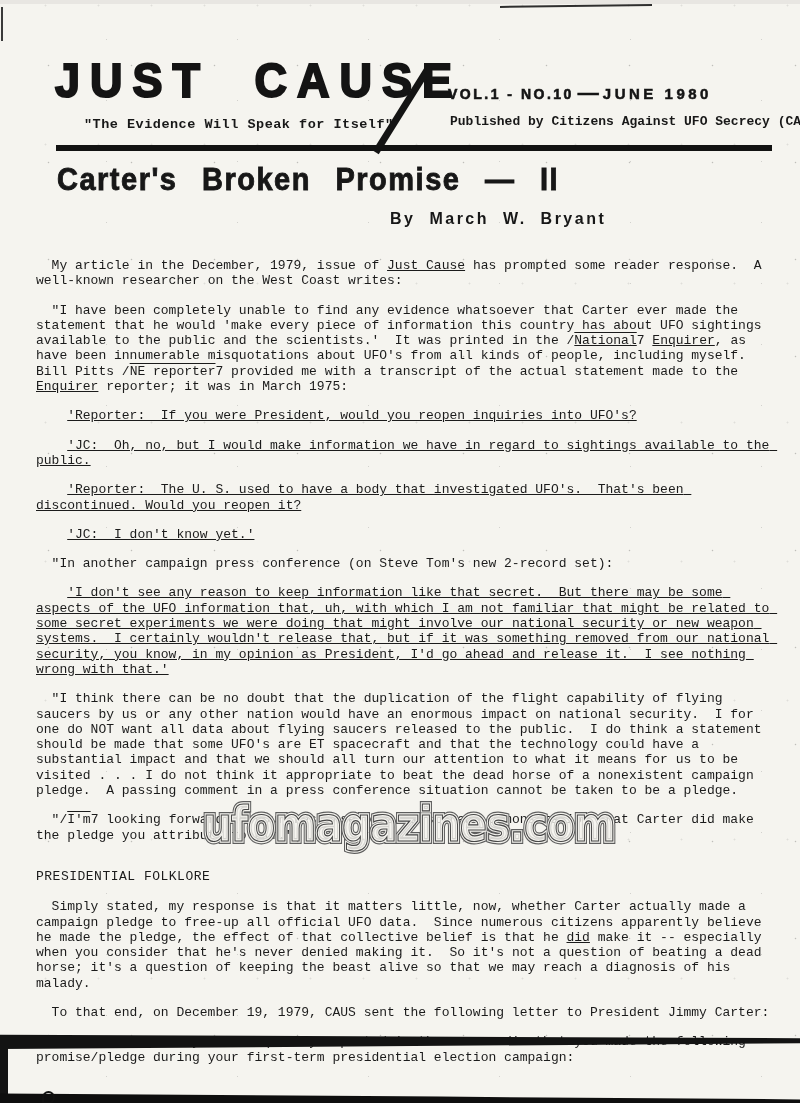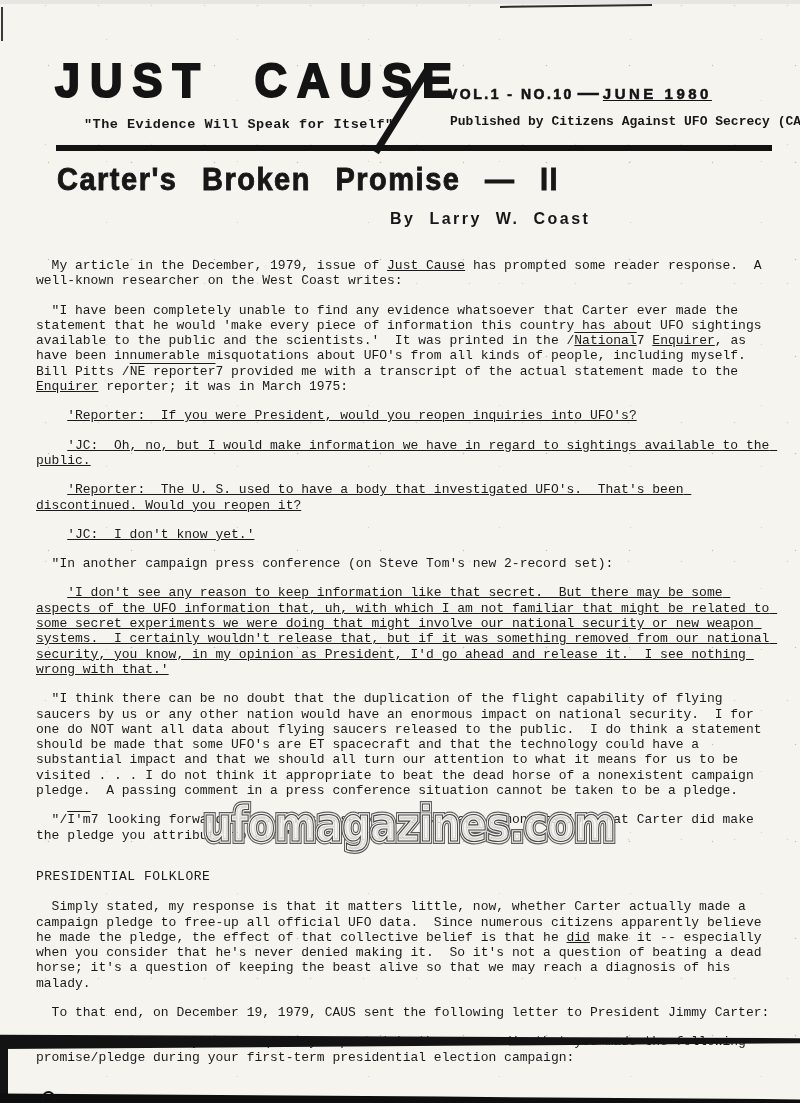--- a/index.html
+++ b/index.html
@@ -43,21 +43,21 @@
     width:7px;height:101px;background:#141414;
     transform:rotate(32deg);
   }
   .masthead-vol{
     position:absolute;left:448px;top:76px;
     font-family:"Liberation Sans","DejaVu Sans",sans-serif;
     font-weight:800;color:#141414;white-space:nowrap;
   }
   .vol-big{font-size:14px;letter-spacing:2.5px;-webkit-text-stroke:.6px #141414;}
   .vol-dash{font-size:21px;padding:0 4px;-webkit-text-stroke:.6px #141414;}
-  .vol-small{font-size:15px;letter-spacing:3.5px;text-decoration:underline;-webkit-text-stroke:.5px #141414;}
+  .vol-small{font-size:15px;letter-spacing:3.5px;-webkit-text-stroke:.5px #141414;}
   .masthead-publisher{
     position:absolute;left:413px;top:110px;
     font-weight:700;font-size:13px;letter-spacing:0;color:#181818;white-space:nowrap;padding-left:37px;
   }
   .masthead-rule{
     position:absolute;left:56px;top:141px;width:716px;height:6px;background:#121212;
   }
   
   .article-title{
     position:absolute;left:57px;top:160px;
@@ -119,21 +119,21 @@
   <div class="masthead-title">JUST CAUSE</div>
   <div class="masthead-tagline">"The Evidence Will Speak for Itself"</div>
   <div class="masthead-slash"></div>
   <div class="masthead-vol">
     <span class="vol-big">VOL.1 - NO.10</span><span class="vol-dash">—</span><span class="vol-small">JUNE 1980</span>
   </div>
   <div class="masthead-publisher">Published by Citizens Against UFO Secrecy (CAUS)</div>
   <div class="masthead-rule"></div>
 
   <div class="article-title">Carter's Broken Promise — II</div>
-  <div class="article-byline">By Larry W. Coast</div>
+  <div class="article-byline">By March W. Bryant</div>
 
   <div class="article-body"><p class="para normal"><span>My article in the December, 1979, issue of </span><span class="u">Just Cause</span><span> has prompted some reader response.  A well-known researcher on the West Coast writes:</span></p><p class="para normal"><span>"I have been completely unable to find any evidence whatsoever that Carter ever made the statement that he would 'make every piece of information this country has about UFO sightings available to the public and the scientists.'  It was printed in the </span><span>/</span><span class="u o">National</span><span>7</span><span> </span><span class="u">Enquirer</span><span>, as have been innumerable misquotations about UFO's from all kinds of people, including myself.  Bill Pitts </span><span>/</span><span class="o">NE reporter</span><span>7</span><span> provided me with a transcript of the actual statement made to the </span><span class="u">Enquirer</span><span> reporter; it was in March 1975:</span></p><p class="para quote"><span>'Reporter:  If you were President, would you reopen inquiries into UFO's?</span></p><p class="para quote"><span>'JC:  Oh, no, but I would make information we have in regard to sightings available to the public.</span></p><p class="para quote"><span>'Reporter:  The U. S. used to have a body that investigated UFO's.  That's been discontinued. Would you reopen it?</span></p><p class="para quote"><span>'JC:  I don't know yet.'</span></p><p class="para normal"><span>"In another campaign press conference (on Steve Tom's new 2-record set):</span></p><p class="para quote"><span>'I don't see any reason to keep information like that secret.  But there may be some aspects of the UFO information that, uh, with which I am not familiar that might be related to some secret experiments we were doing that might involve our national security or new weapon systems.  I certainly wouldn't release that, but if it was something removed from our national security, you know, in my opinion as President, I'd go ahead and release it.  I see nothing wrong with that.'</span></p><p class="para normal"><span>"I think there can be no doubt that the duplication of the flight capability of flying saucers by us or any other nation would have an enormous impact on national security.  I for one do NOT want all data about flying saucers released to the public.  I do think a statement should be made that some UFO's are ET spacecraft and that the technology could have a substantial impact and that we should all turn our attention to what it means for us to be visited . . . I do not think it appropriate to beat the dead horse of a nonexistent campaign pledge.  A passing comment in a press conference situation cannot be taken to be a pledge.</span></p><p class="para normal"><span>"</span><span>/</span><span class="o">I'm</span><span>7</span><span> looking forward to your response or a first-hand demonstration that Carter did make the pledge you attribute to him."</span></p><p class="para heading"><span>PRESIDENTIAL FOLKLORE</span></p><p class="para normal"><span>Simply stated, my response is that it matters little, now, whether Carter actually made a campaign pledge to free-up all official UFO data.  Since numerous citizens apparently believe he made the pledge, the effect of that collective belief is that he </span><span class="u">did</span><span> make it -- especially when you consider that he's never denied making it.  So it's not a question of beating a dead horse; it's a question of keeping the beast alive so that we may reach a diagnosis of his malady.</span></p><p class="para normal"><span>To that end, on December 19, 1979, CAUS sent the following letter to President Jimmy Carter:</span></p><p class="para normal"><span>"It has been widely and frequently reported in the news media that you made the following promise/pledge during your first-term presidential election campaign:</span></p></div>
 
   <div class="watermark">
     <span class="wm-l1">ufomagazines.com</span>
     <span class="wm-l2">ufomagazines.com</span>
     <span class="wm-l3">ufomagazines.com</span>
   </div>
 
   <div class="scan-line-top"></div>

